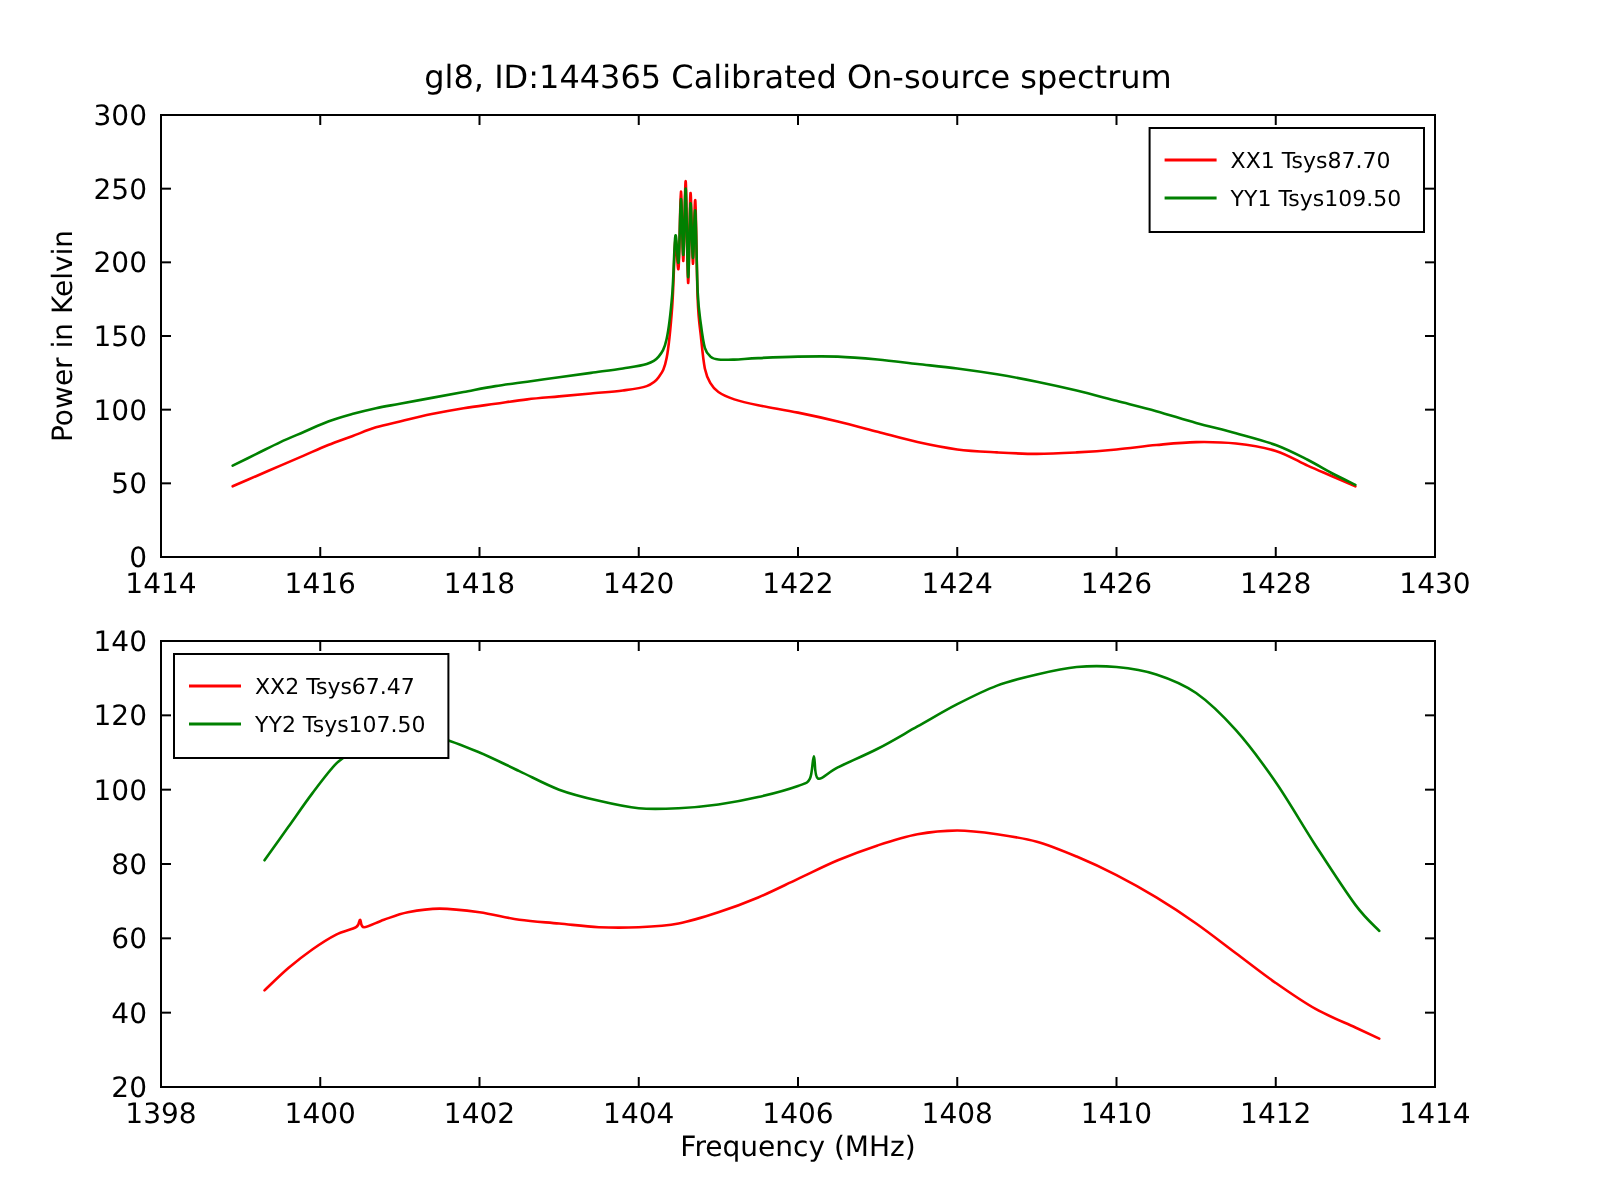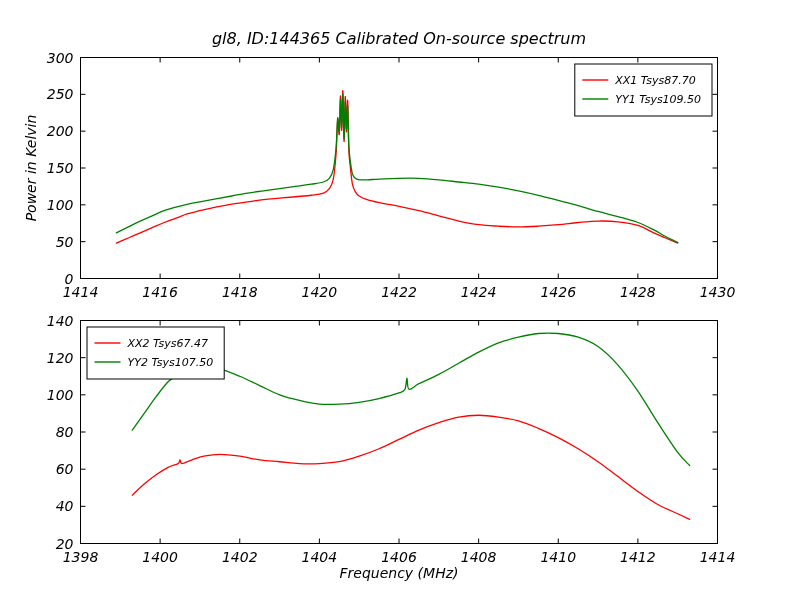--- a/index.html
+++ b/index.html
@@ -11,21 +11,20 @@
     width: 800px;
     height: 600px;
     font-family: "DejaVu Sans", sans-serif;
     overflow: hidden;
   }
   #figure {
     position: relative;
     width: 716px;
     height: 600px;
     background: #fde047;
-    font-style: italic;
   }
   svg { display: block; }
   .axis-line {
     fill: none;
     stroke: #000000;
     stroke-width: 1;
   }
   .tick-line {
     stroke: #000000;
     stroke-width: 1;

